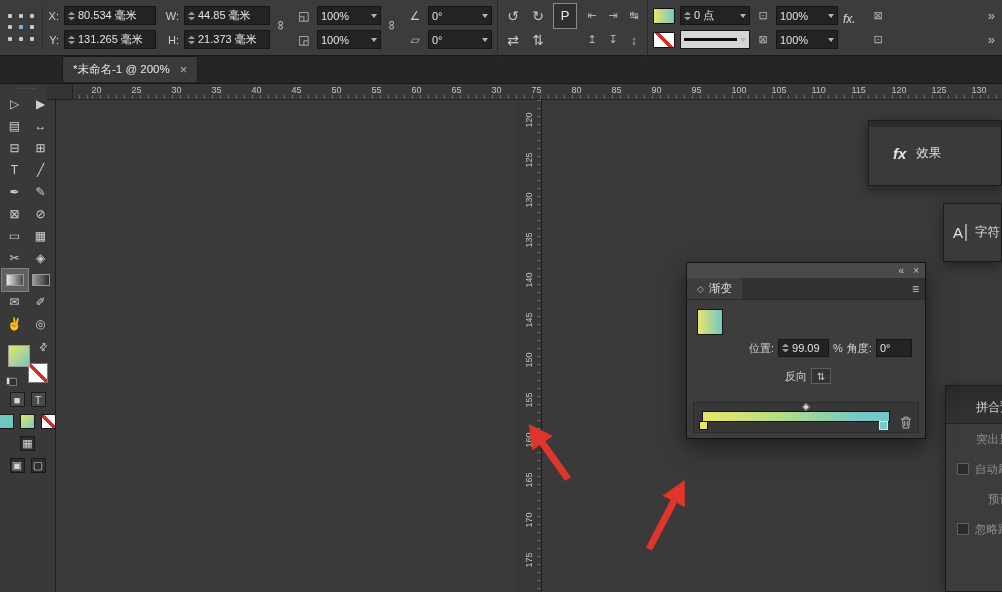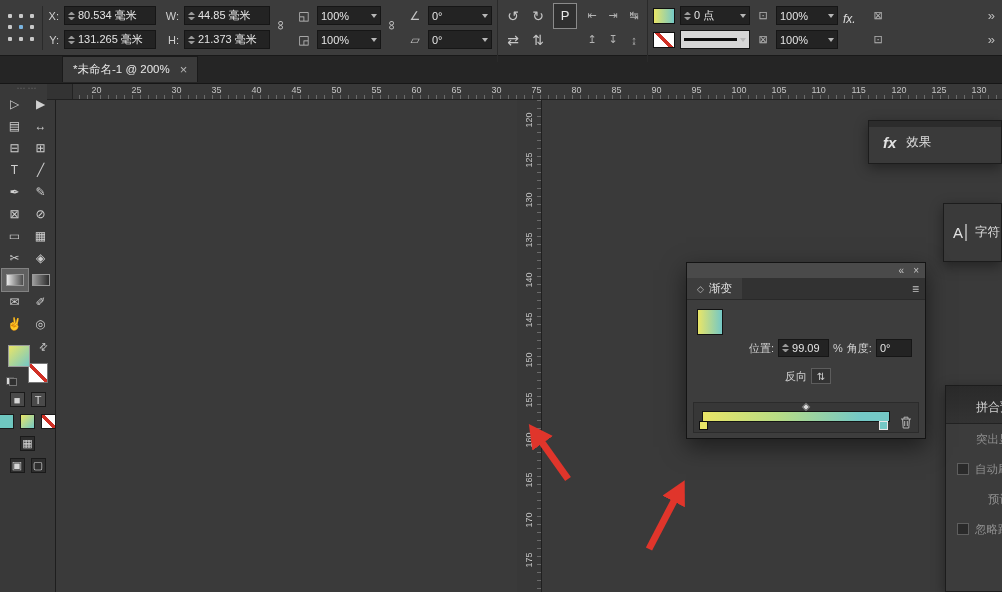--- a/index.html
+++ b/index.html
@@ -149,22 +149,22 @@
       background:linear-gradient(90deg,#e9e567,#b8dc85 40%,#74c8c6 85%,#74c8c6); }
   .gp-stop { position:absolute; bottom:2px; width:9px; height:9px; border:1px solid #101010; }
   .gp-stop.start { left:5px; background:#e9e567; }
   .gp-stop.end { right:30px; background:#74c8c6; border-color:#e8e8e8; }
   .gp-trash { position:absolute; right:5px; bottom:2px; width:14px; height:15px;
       display:flex; align-items:center; justify-content:center; }
 
   
   .dock { position:absolute; background:#3a3a3a; border:1px solid #1c1c1c;
       box-shadow:0 4px 12px rgba(0,0,0,.4); z-index:5; color:#dcdcdc; overflow:hidden; }
-  .fxdock { left:868px; top:120px; width:134px; height:44px; display:flex; align-items:center;
-      gap:10px; padding-left:14px; }
+  .fxdock { left:868px; top:120px; width:134px; height:66px; display:flex; align-items:center;
+      gap:10px; padding-left:24px; }
   .fxdock::before { content:""; position:absolute; left:0; top:0; right:0; height:6px; background:#2c2c2c; }
   .fxic { font-style:italic; font-weight:bold; font-size:15px; color:#e2e2e2; }
   .dock-label { font-size:12.5px; white-space:nowrap; }
   .chardock { left:943px; top:203px; width:59px; height:59px; display:flex; align-items:center;
       gap:8px; padding-left:9px; }
   .charic { font-size:15px; color:#e2e2e2; border-right:2px solid #9a9a9a; padding-right:2px; }
   .fpanel { left:945px; top:385px; width:215px; height:207px; background:#3c3c3c; }
   .fp-head { height:38px; background:linear-gradient(#2a2a2a,#333); border-bottom:1px solid #222;
       display:flex; align-items:flex-end; padding:0 0 7px 30px; font-size:12px; color:#d4d4d4; white-space:nowrap; }
   .fp-row { display:flex; align-items:center; height:30px; font-size:11.5px; color:#8f8f8f;

